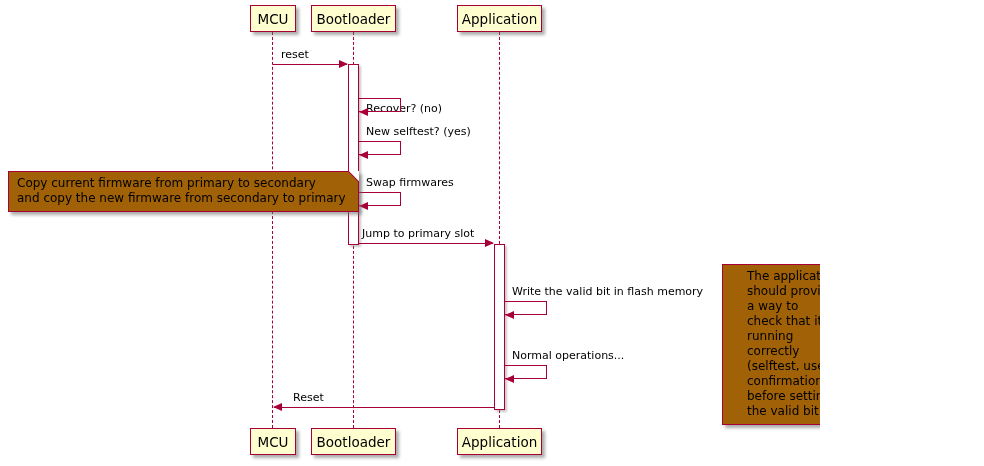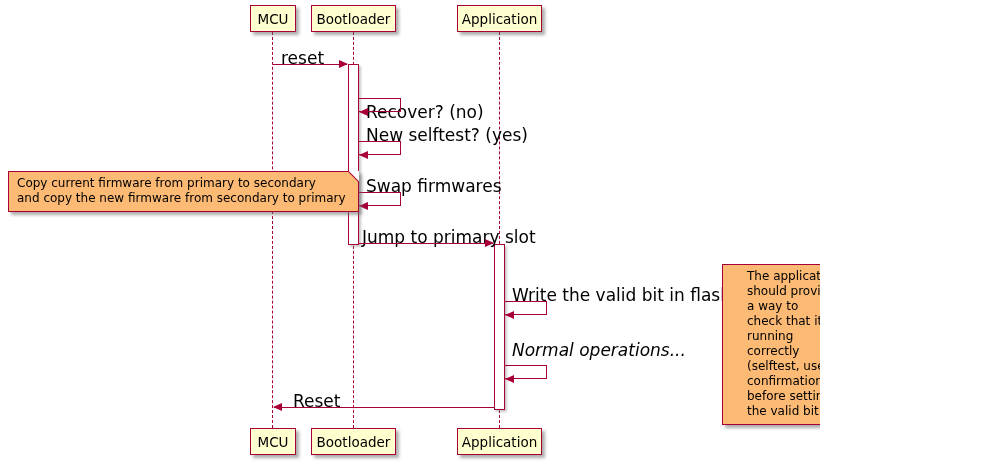--- a/index.html
+++ b/index.html
@@ -36,21 +36,21 @@
     position:absolute;
     width:11px;
     background:#ffffff;
     border:1px solid #A80036;
     box-shadow:2px 2px 2px rgba(120,120,120,0.4);
   }
 
   
   .msg-label {
     position:absolute;
-    font-size:17px;
+    font-size:11px;
     white-space:nowrap;
   }
 
   
   .arrow { position:absolute; height:9px; }
   .arrow .line {
     position:absolute; left:0; right:1px; top:4px; height:0;
     border-top:1px solid #A80036;
   }
   .arrow .head-r {
@@ -73,21 +73,21 @@
   }
   .self-loop .head {
     position:absolute; left:0; bottom:-5px; width:0; height:0;
     border-top:4.5px solid transparent; border-bottom:4.5px solid transparent;
     border-right:9px solid #A80036;
   }
 
   
   .note {
     position:absolute;
-    background:#fdba74;
+    background:#a16207;
     border:1px solid #A80036;
     box-shadow:3px 3px 3px rgba(105,105,105,0.55);
     padding:4px 12px 5px 8px;
     font-size:12px;
     line-height:15px;
   }
   .note .note-text { white-space:pre-line; }
   .note .fold-cover {
     position:absolute; top:-1px; right:-1px; width:0; height:0;
     border-top:11px solid #ffffff;
@@ -155,21 +155,21 @@
   <div class="msg-label" style="left:512px; top:285px;">Write the valid bit in flash memory</div>
   <div class="self-loop" style="left:505px; top:301px;">
       <i class="head"></i>
     </div>
 
   <div class="note" style="left:722px; top:264px;padding-left:24px;"><i class="fold-cover"></i><i class="fold-line"></i><span class="note-text">The application should provide a way to
 check that it is running correctly
 (selftest, user confirmation,...)
 before setting the valid bit.</span></div>
 
-  <div class="msg-label" style="left:512px; top:340px;font-style:italic;">Normal operations...</div>
+  <div class="msg-label" style="left:512px; top:349px;">Normal operations...</div>
   <div class="self-loop" style="left:505px; top:365px;">
       <i class="head"></i>
     </div>
 
   <div class="msg-label" style="left:293px; top:391px;">Reset</div>
   <div class="arrow" style="left:273px; top:403px; width:221px;">
       <i class="line" style="left:1px; right:0;"></i>
       <i class="head-l"></i>
     </div>
 

